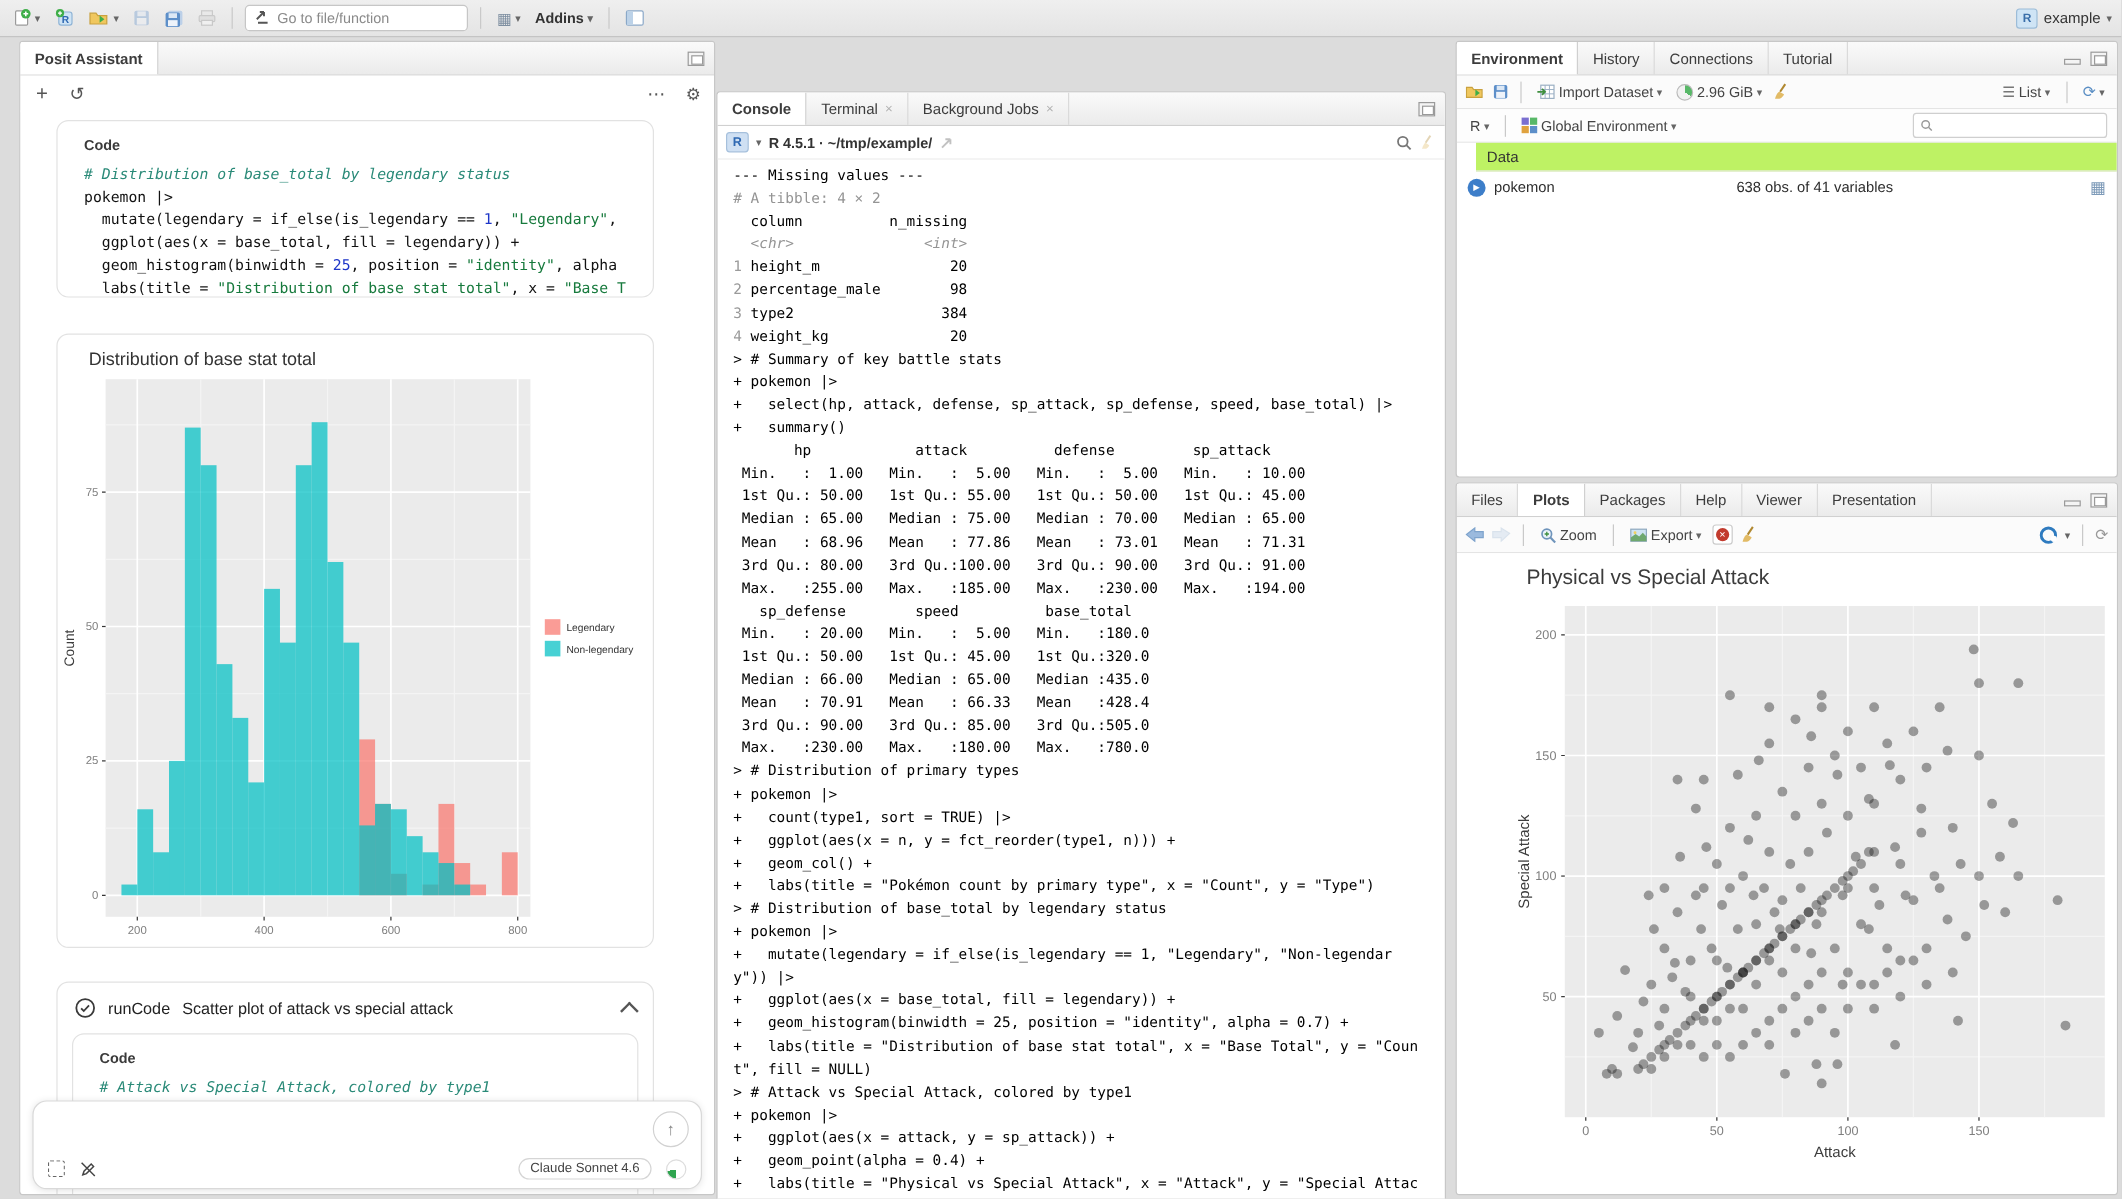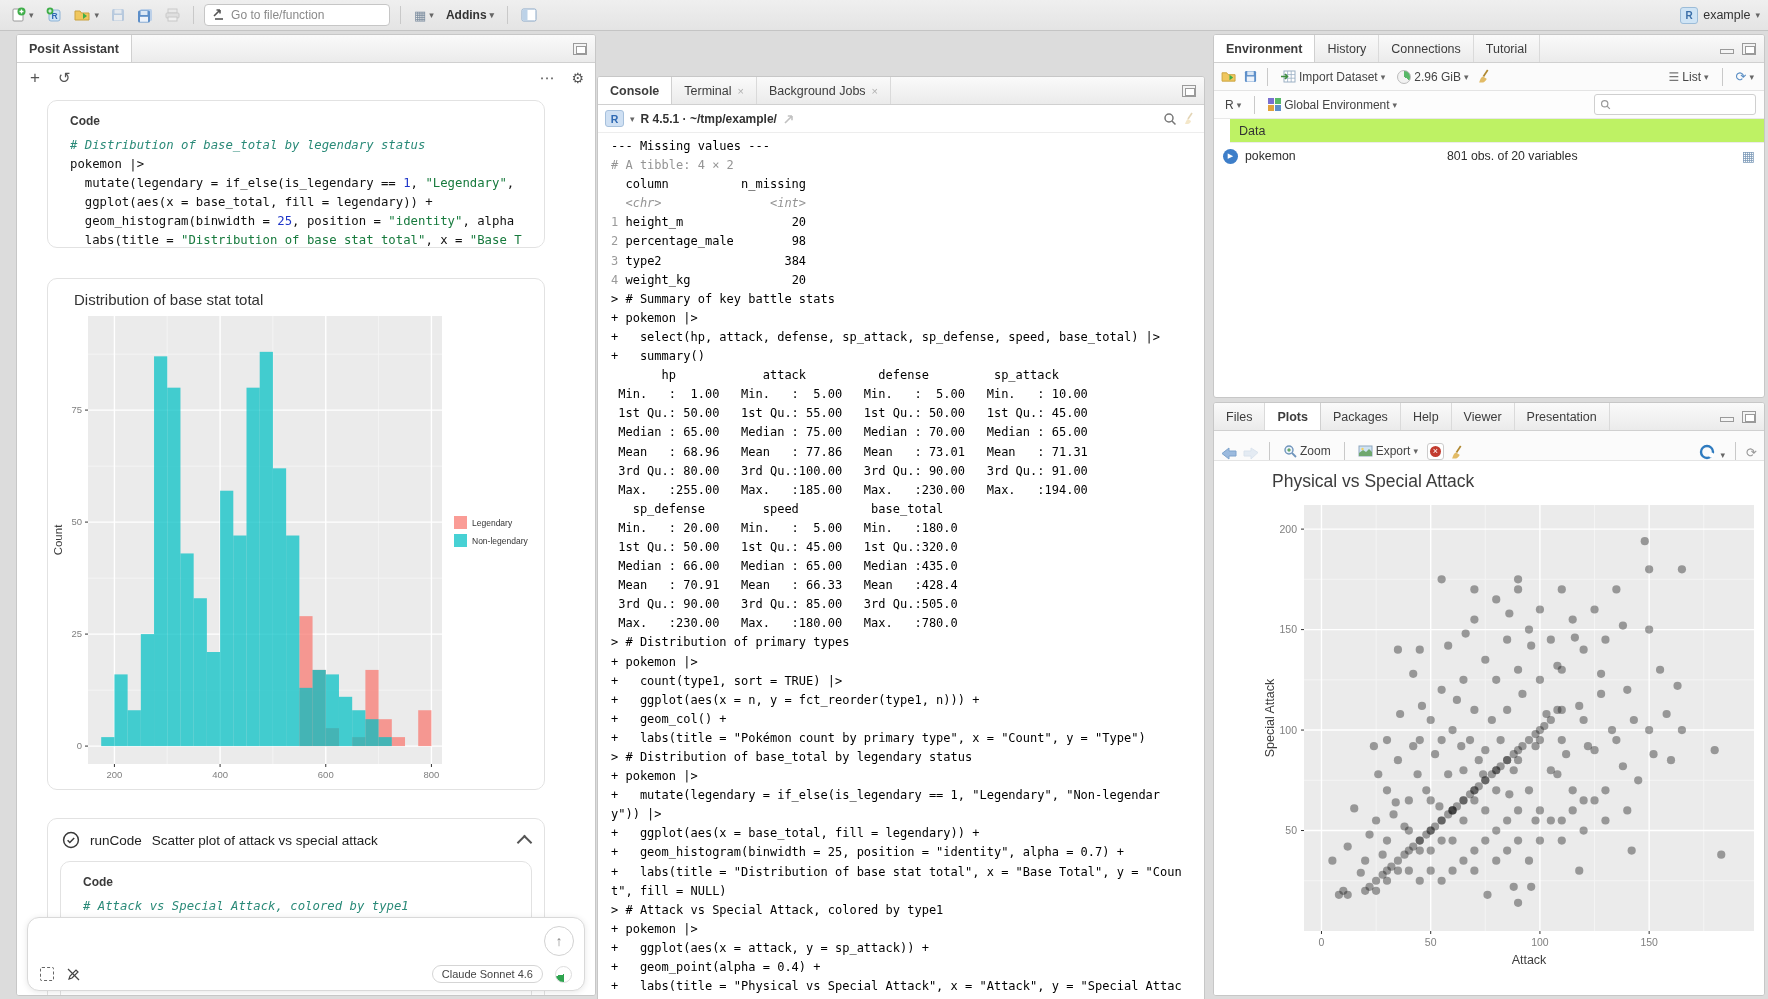--- a/index.html
+++ b/index.html
@@ -404,21 +404,21 @@
       </span>
     </div>
     <div id="env-data-header">
         <span>Data</span>
       </div>
     <div id="pokemon-row">
       <span class="play-circle">
           <span>▶</span>
         </span>
       <span style="width:195px;">pokemon</span>
-      <span>801 obs. of 20 variables</span>
+      <span>638 obs. of 41 variables</span>
       <span class="spacer"></span>
       <span style="color:#7d9ab8;font-size:14px;">▦</span>
     </div>
   </div>
 
   <div class="pane" id="plots-pane" style="left:1213px;top:402px;width:552px;height:594px;">
     <div class="tabbar" id="plots-tabbar">
         <div class="tab">
           <span>Files</span>
         </div>
@@ -435,21 +435,21 @@
           <span>Viewer</span>
         </div>
         <div class="tab">
           <span>Presentation</span>
         </div>
         <div class="winbtns">
           <span class="winicon min"></span>
           <span class="winicon restore"></span>
         </div>
       </div>
-    <div class="toolbar" style="height:29px;align-items:flex-end;">
+    <div class="toolbar" style="height:29px;">
       <svg class="ic" width="16" height="13" viewBox="0 0 16 13">
           <path d="M8 1v3h7v5H8v3L1 6.5z" fill="#9bbade" stroke="#7ea3cc"></path>
         </svg>
       <svg class="ic" width="16" height="13" viewBox="0 0 16 13" style="opacity:.45">
           <path d="M8 1v3H1v5h7v3l7-6.5z" fill="#c9d9ea" stroke="#b2c6dc"></path>
         </svg>
       <span class="tb-sep"></span>
       <span class="tb-btn">
         <svg class="ic" width="14" height="14" viewBox="0 0 14 14">
             <circle cx="6" cy="6" r="4" fill="#eaf2fa" stroke="#6f94bb" stroke-width="1.4"></circle>

